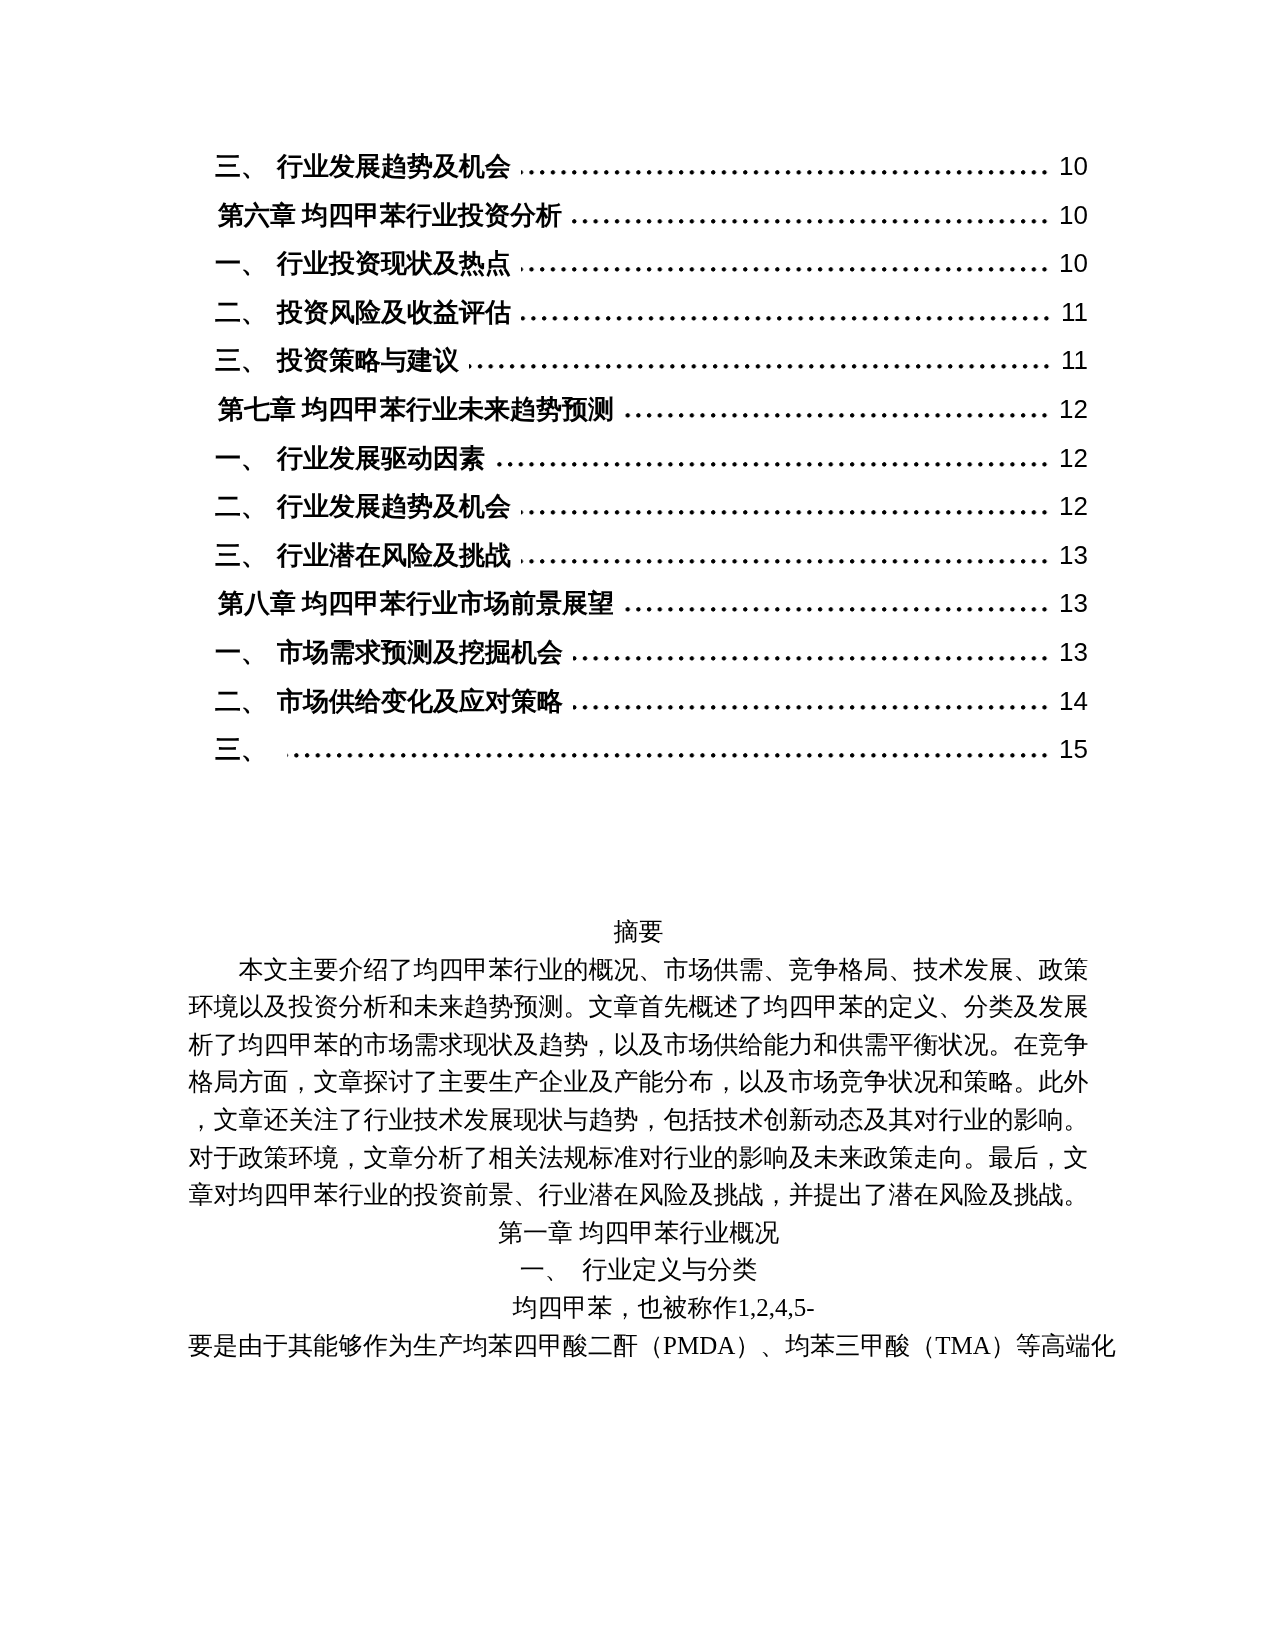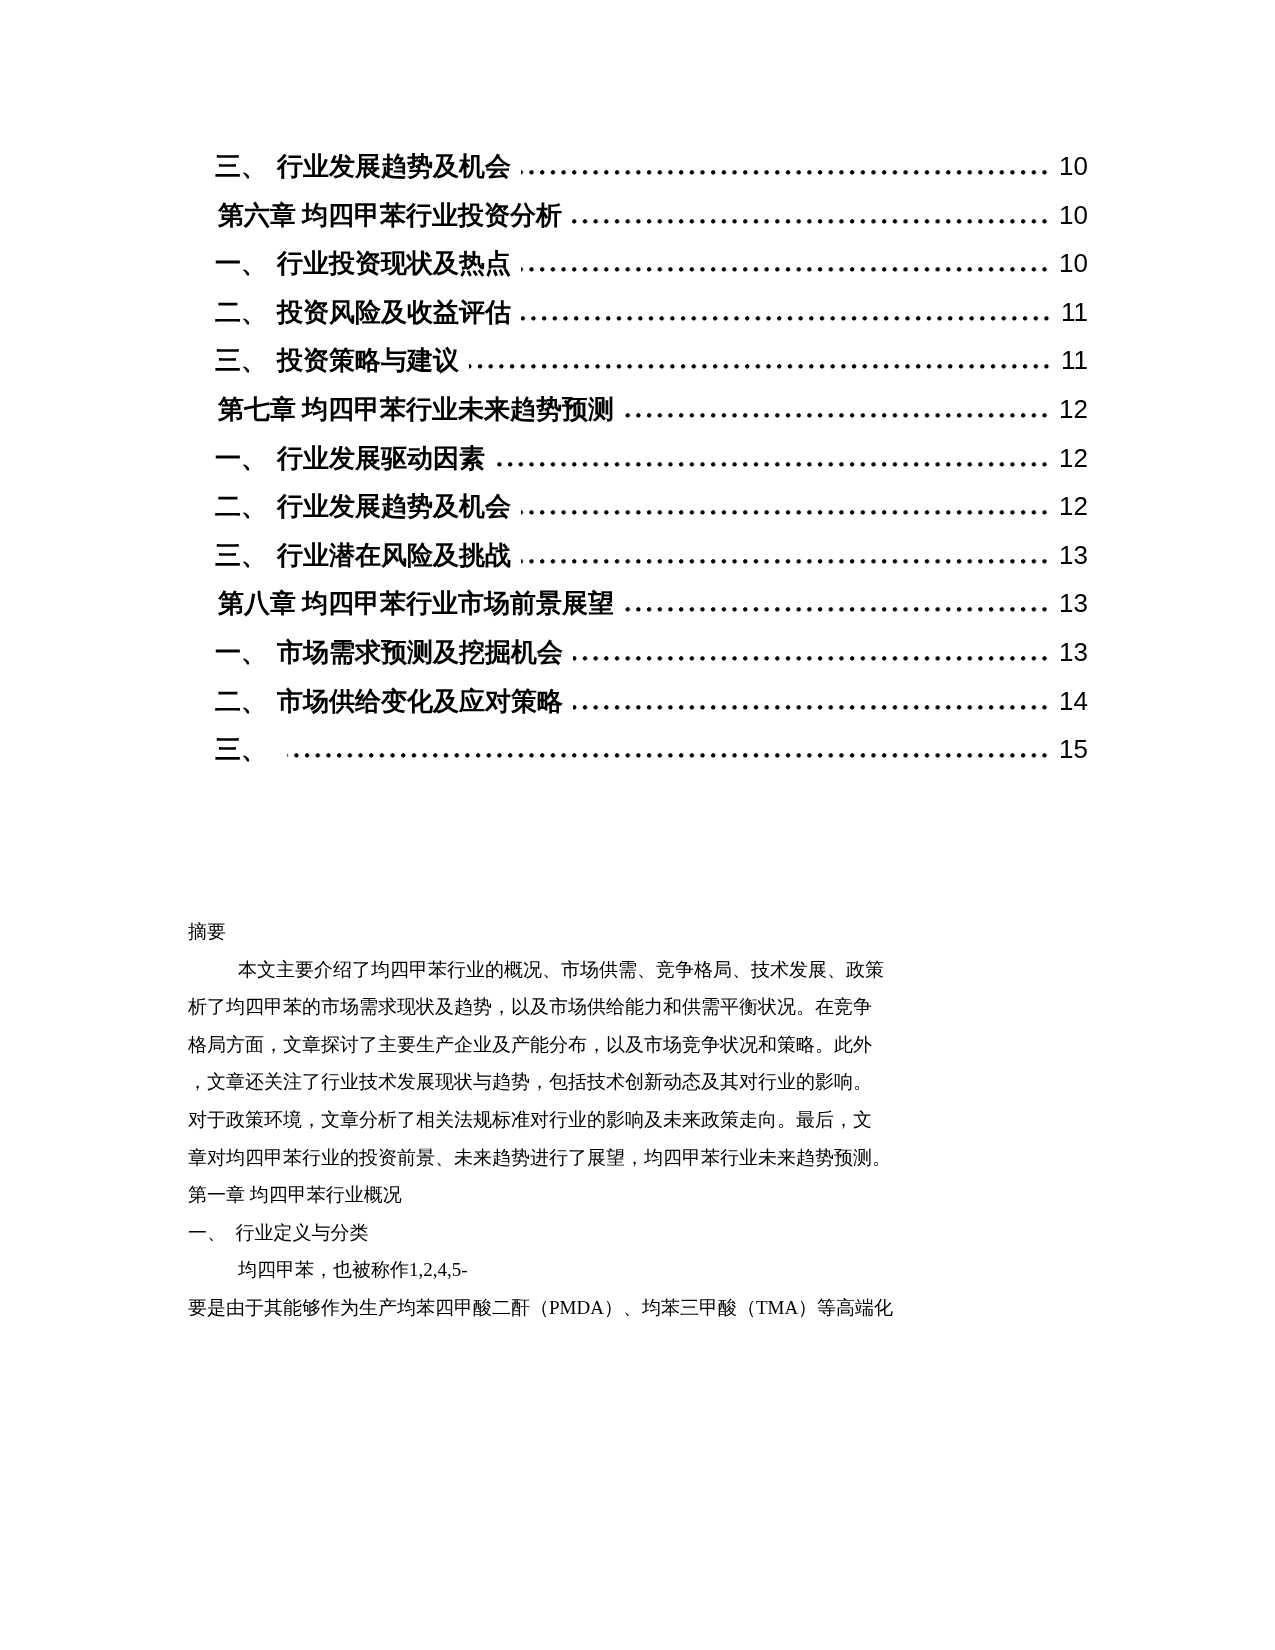--- a/index.html
+++ b/index.html
@@ -49,22 +49,23 @@
     flex: 0 0 auto;
     font-family: Liberation Sans, sans-serif;
     font-weight: normal;
   }
   
   .abstract {
     position: absolute;
     left: 188px;
     top: 913px;
     width: 901px;
-    font-size: 19px;
+    font-size: 25px;
     line-height: 37.6px;
+    text-align: center;
   }
   .abs-line { white-space: pre; }
   .abs-line.indent { text-indent: 50px; }
 </style>
 </head>
 <body>
 
 <div class="page">
 
   <div class="toc">
@@ -157,24 +158,25 @@
       <span class="toc-num">三、</span>
       <div class="leader"></div>
       <span class="toc-page">15</span>
     </div>
 
   </div>
 
   <div class="abstract">
     <div class="abs-line">摘要</div>
     <div class="abs-line indent">本文主要介绍了均四甲苯行业的概况、市场供需、竞争格局、技术发展、政策</div>
+    <div class="abs-line">环境以及投资分析和未来趋势预测。文章首先概述了均四甲苯的定义、分类及发展</div>
     <div class="abs-line">析了均四甲苯的市场需求现状及趋势，以及市场供给能力和供需平衡状况。在竞争</div>
     <div class="abs-line">格局方面，文章探讨了主要生产企业及产能分布，以及市场竞争状况和策略。此外</div>
     <div class="abs-line">，文章还关注了行业技术发展现状与趋势，包括技术创新动态及其对行业的影响。</div>
     <div class="abs-line">对于政策环境，文章分析了相关法规标准对行业的影响及未来政策走向。最后，文</div>
-    <div class="abs-line">章对均四甲苯行业的投资前景、未来趋势进行了展望，均四甲苯行业未来趋势预测。</div>
+    <div class="abs-line">章对均四甲苯行业的投资前景、行业潜在风险及挑战，并提出了潜在风险及挑战。</div>
     <div class="abs-line">第一章 均四甲苯行业概况</div>
     <div class="abs-line">一、  行业定义与分类</div>
     <div class="abs-line indent">均四甲苯，也被称作1,2,4,5-</div>
     <div class="abs-line">要是由于其能够作为生产均苯四甲酸二酐（PMDA）、均苯三甲酸（TMA）等高端化</div>
   </div>
 
 </div>
 
 </body></html>

